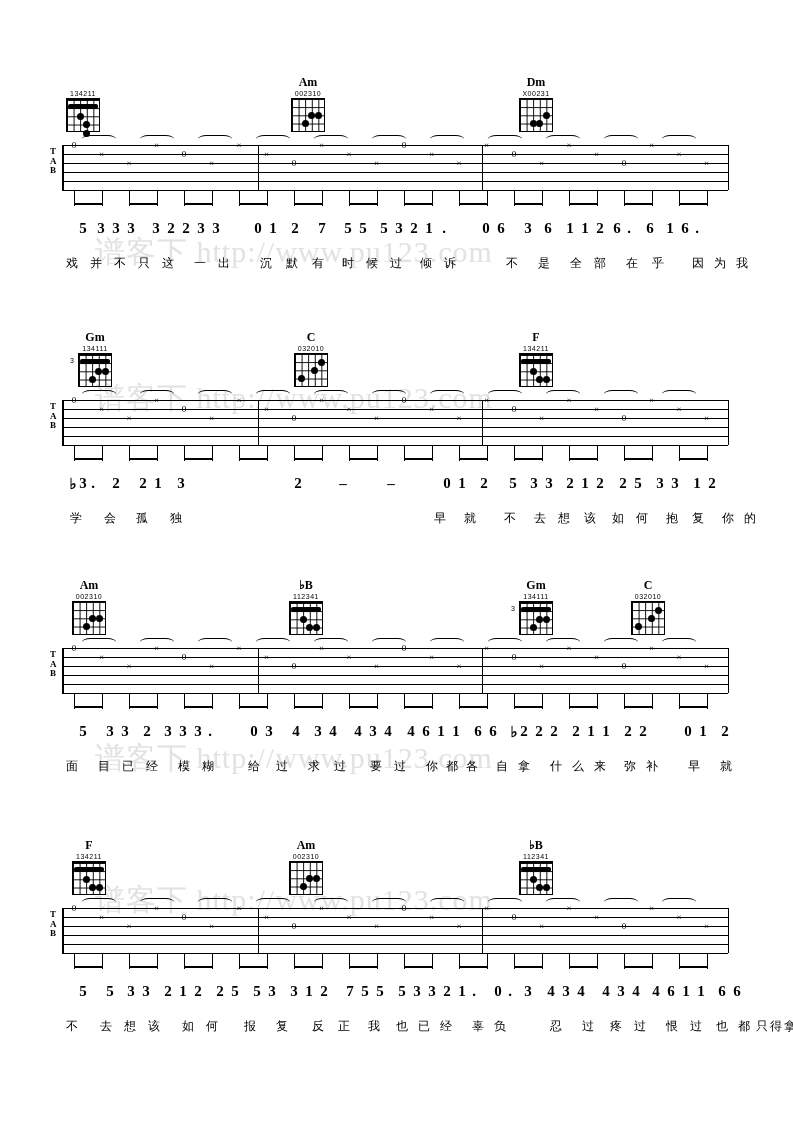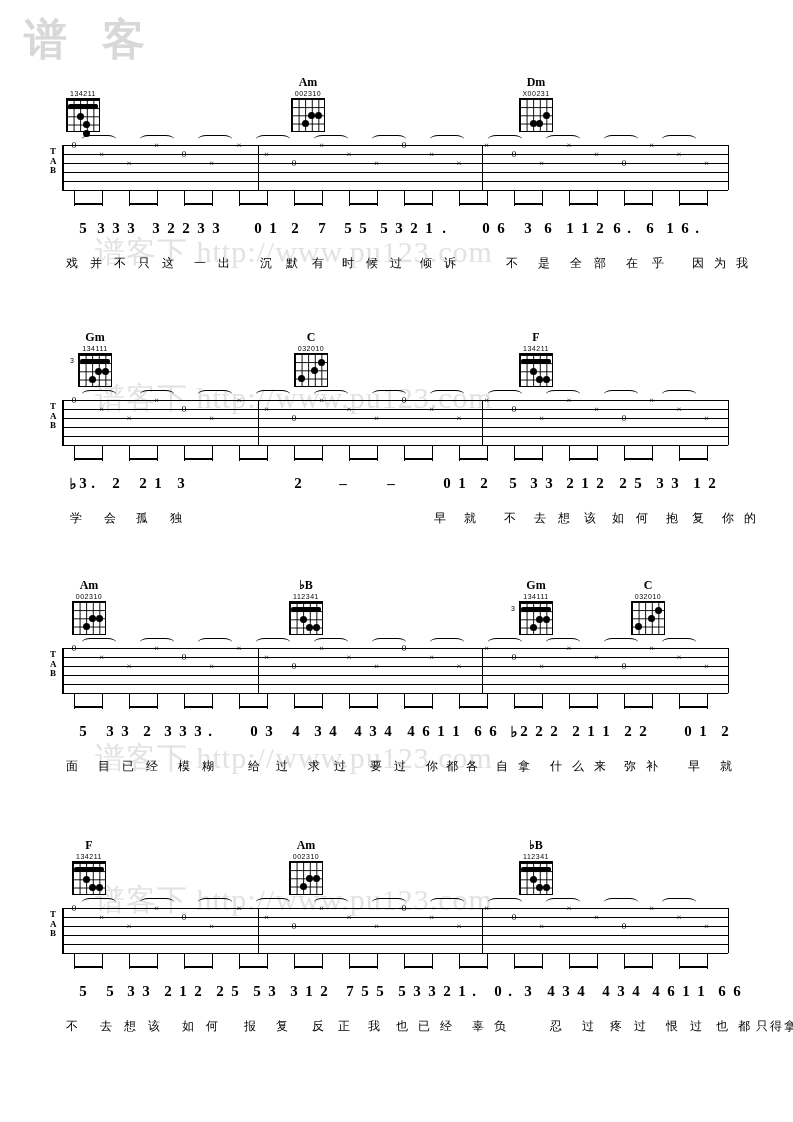--- a/index.html
+++ b/index.html
@@ -97,21 +97,20 @@
     font-size:12px;color:#000;white-space:pre;
   }
   .lyrics span{position:absolute;transform:translateX(-50%);}
 </style>
 </head>
 <body>
 
 <div class="page">
 
   <div class="logo">
-    <div class="cn">谱 客</div>
   </div>
 
   <div id="content">
       <div class="wm" style="left: 95px; top: 232px;">谱客下 http://www.pu123.com</div>
       <div class="wm" style="left: 95px; top: 378px;">谱客下 http://www.pu123.com</div>
       <div class="wm" style="left: 95px; top: 738px;">谱客下 http://www.pu123.com</div>
       <div class="wm" style="left: 95px; top: 880px;">谱客下 http://www.pu123.com</div>
       <div class="system" style="top: 75px;">
         <div class="chord" style="left: 60px; top: 0px;">
           <div class="nm"></div>

